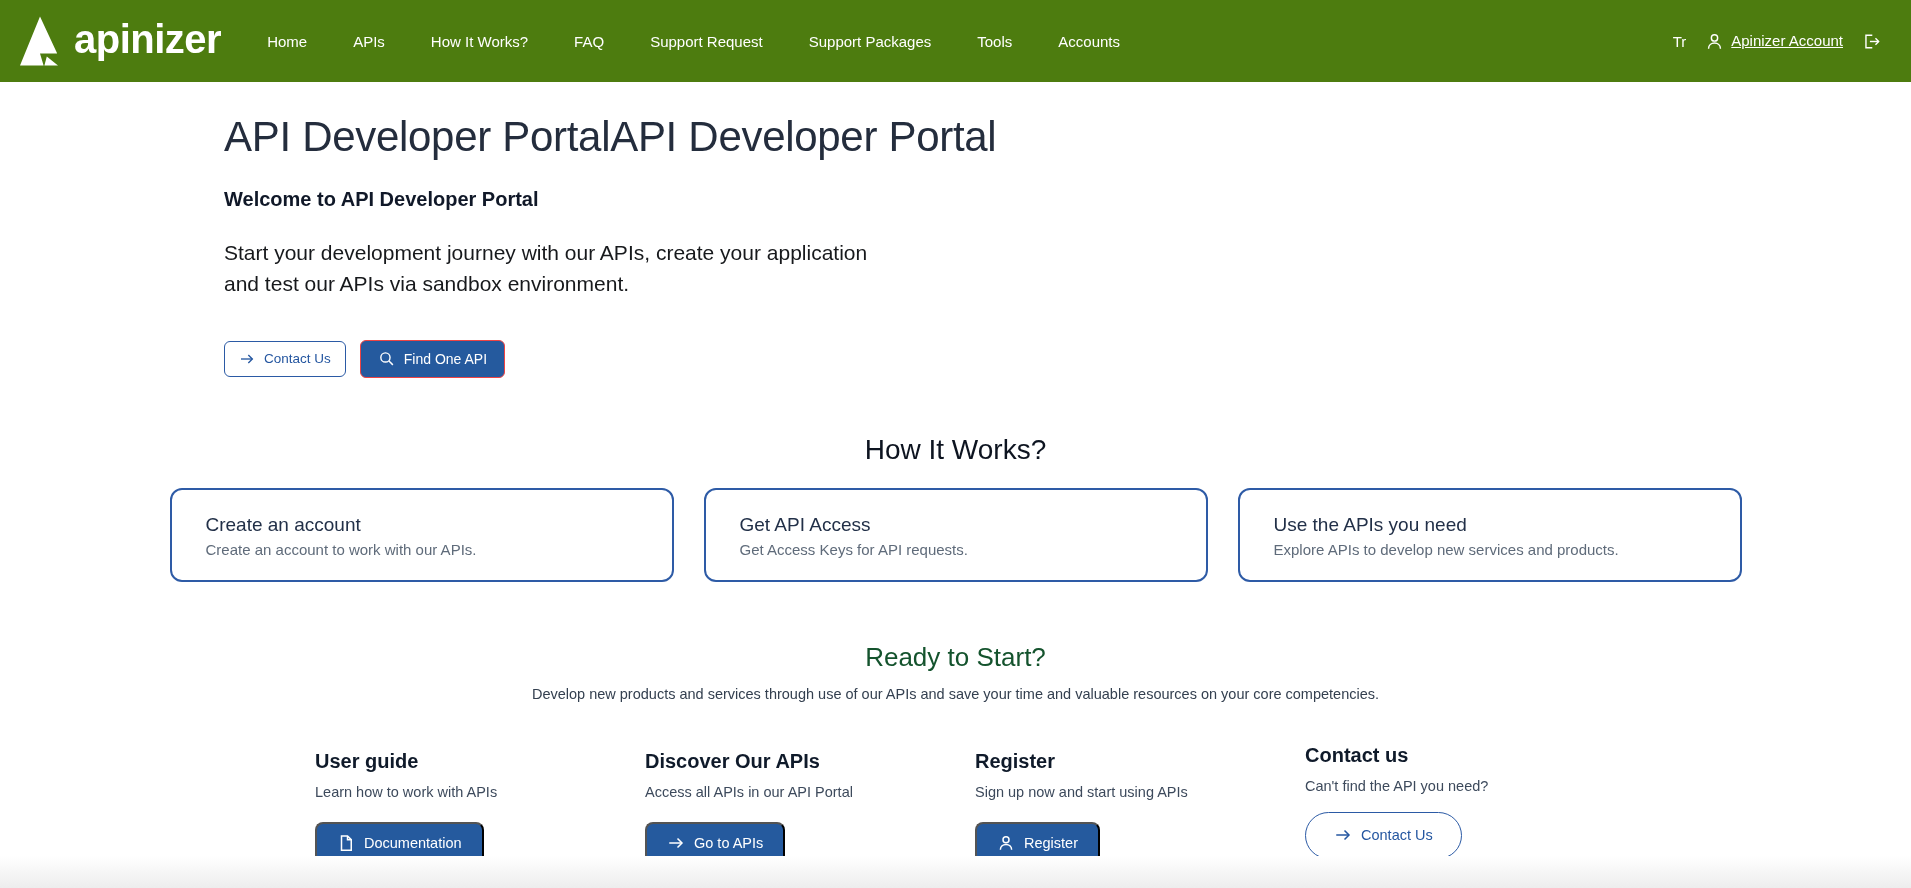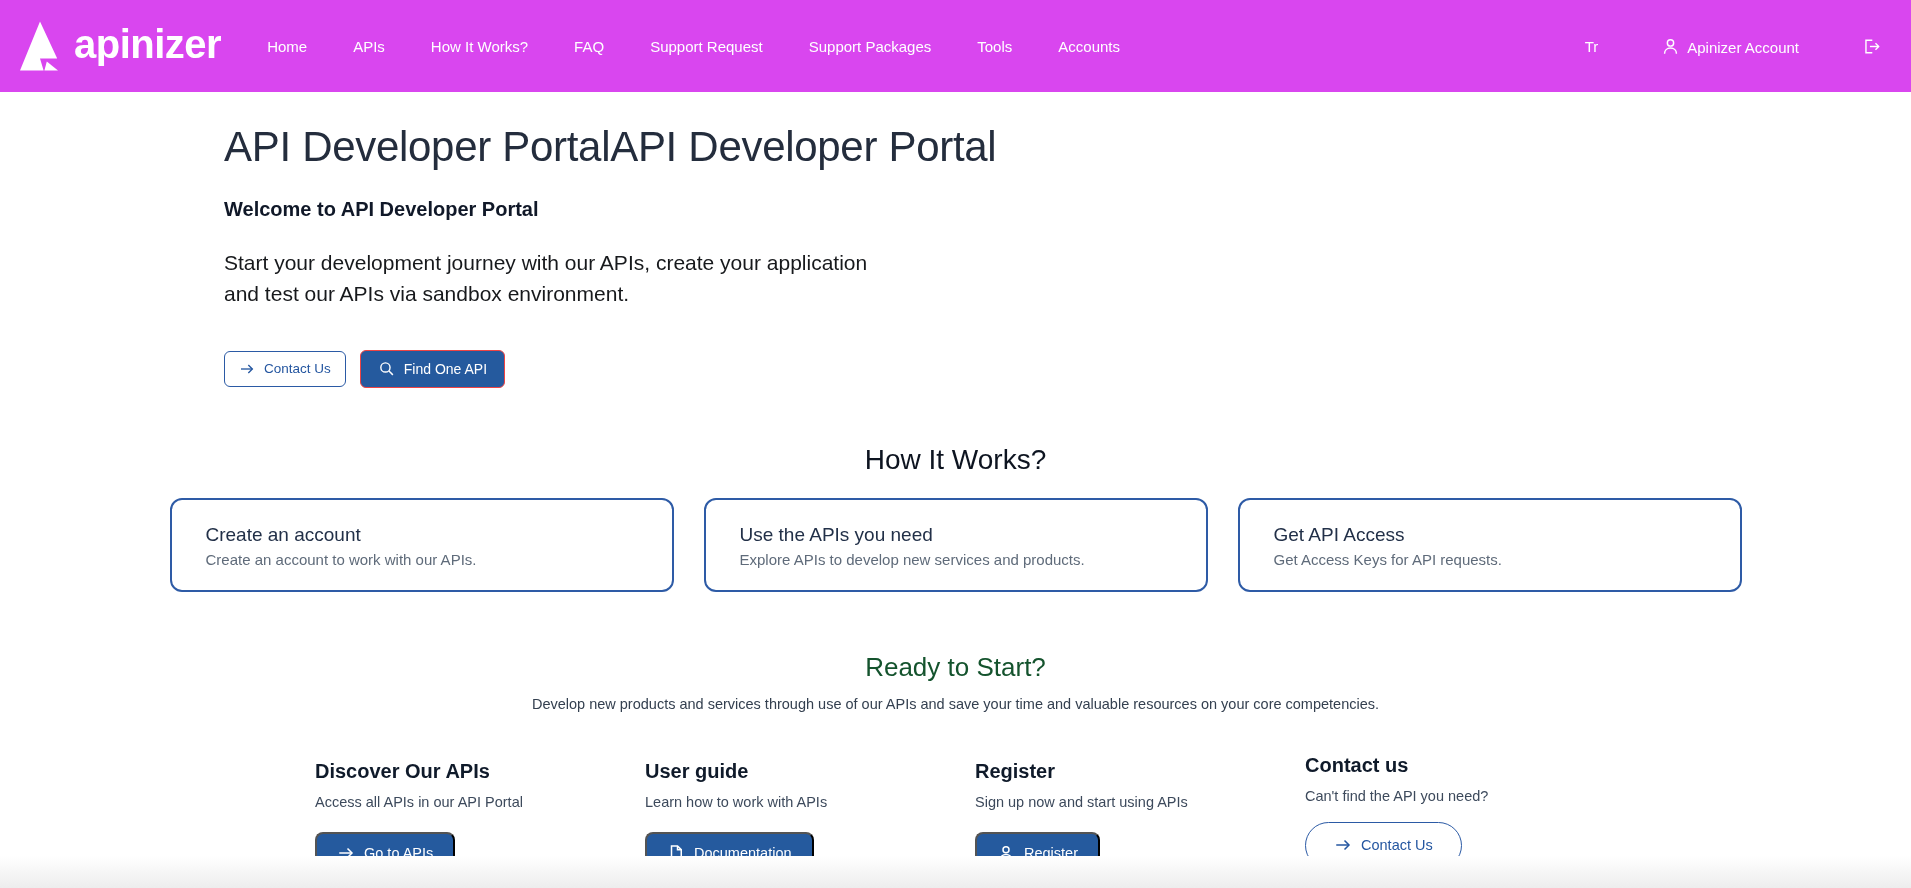--- a/index.html
+++ b/index.html
@@ -1,29 +1,29 @@
 <!DOCTYPE html>
 <html><head>
 <meta charset="utf-8">
 <style>
   * { margin:0; padding:0; box-sizing:border-box; }
   html,body { width:1911px; height:888px; overflow:hidden; background:#ffffff;
     font-family:"Liberation Sans","DejaVu Sans",sans-serif; }
   body { position:relative; }
 
   
-  .navbar { height:92px; background:#d946ef; display:flex; align-items:center; padding:0 30px 0 16px; }
+  .navbar { height:82px; background:#4d7c0f; display:flex; align-items:center; padding:0 30px 0 16px; }
   .logo { display:flex; align-items:center; gap:10px; cursor:pointer; }
   .logo svg { width:48px; height:52px; }
   .logo-text { color:#ffffff; font-size:40px; font-weight:700; letter-spacing:-0.5px; line-height:1; padding-bottom:4px; }
   .nav-links { display:flex; align-items:center; gap:46px; margin-left:46px;justify-content:flex-end; }
   .nav-link { color:#ffffff; font-size:15px; cursor:pointer; white-space:nowrap; }
-  .nav-right { margin-left:auto; display:flex; align-items:center; gap:63px; }
+  .nav-right { margin-left:auto; display:flex; align-items:center; gap:19px; }
   .nav-lang { color:#ffffff; font-size:15px; cursor:pointer; }
-  .nav-account { display:flex; align-items:flex-end; gap:7px; color:#ffffff; font-size:15px; cursor:pointer; }
+  .nav-account { display:flex; align-items:flex-start; gap:7px; color:#ffffff; font-size:15px; cursor:pointer;text-decoration:underline; }
   .nav-account svg, .nav-logout svg { width:19px; height:19px; stroke:#ffffff; fill:none; stroke-width:1.8; }
   .nav-logout { cursor:pointer; display:flex; align-items:center; }
 
   
   .hero { padding:30px 8px 0 224px; }
   .hero-title { font-size:42px; font-weight:400; color:#242d3d; letter-spacing:-0.3px; line-height:1.2; }
   .hero-welcome { margin-top:26px; font-size:20px; font-weight:700; color:#101828; }
   .hero-desc { margin-top:26px; font-size:21px; line-height:1.48; color:#17191c; width:650px; }
   .hero-buttons { margin-top:40px; display:flex; align-items:center; gap:14px; }
   .btn { display:inline-flex; align-items:center; gap:9px; border-radius:6px; cursor:pointer; white-space:nowrap; }
@@ -120,56 +120,56 @@
 </section>
 
 <section>
   <h2 class="hiw-title">How It Works?</h2>
   <div class="hiw-cards">
     <div class="hiw-card">
       <div class="hiw-card-title">Create an account</div>
       <div class="hiw-card-desc">Create an account to work with our APIs.</div>
     </div>
     <div class="hiw-card">
+      <div class="hiw-card-title">Get API Access</div>
+      <div class="hiw-card-desc">Get Access Keys for API requests.</div>
+    </div>
+    <div class="hiw-card">
       <div class="hiw-card-title">Use the APIs you need</div>
       <div class="hiw-card-desc">Explore APIs to develop new services and products.</div>
-    </div>
-    <div class="hiw-card">
-      <div class="hiw-card-title">Get API Access</div>
-      <div class="hiw-card-desc">Get Access Keys for API requests.</div>
     </div>
   </div>
 </section>
 
 <section>
   <h2 class="ready-title">Ready to Start?</h2>
   <p class="ready-subtitle">Develop new products and services through use of our APIs and save your time and valuable resources on your core competencies.</p>
   <div class="ready-grid">
 
     <div class="ready-col">
+      <div class="ready-col-title">User guide</div>
+      <div class="ready-col-desc">Learn how to work with APIs</div>
+      <button class="btn btn-filled-md">
+        <svg viewBox="0 0 24 24">
+          <path d="M6 2.5 H14 L19 7.5 V21.5 H6 Z"></path>
+            <path d="M14 2.5 V7.5 H19"></path>
+        </svg>
+        <span>Documentation</span>
+      </button>
+    </div>
+
+    <div class="ready-col">
       <div class="ready-col-title">Discover Our APIs</div>
       <div class="ready-col-desc">Access all APIs in our API Portal</div>
       <button class="btn btn-filled-md">
         <svg viewBox="0 0 24 24">
           <path d="M3 12 H20"></path>
             <path d="M14 6 L20 12 L14 18"></path>
         </svg>
         <span>Go to APIs</span>
-      </button>
-    </div>
-
-    <div class="ready-col">
-      <div class="ready-col-title">User guide</div>
-      <div class="ready-col-desc">Learn how to work with APIs</div>
-      <button class="btn btn-filled-md">
-        <svg viewBox="0 0 24 24">
-          <path d="M6 2.5 H14 L19 7.5 V21.5 H6 Z"></path>
-            <path d="M14 2.5 V7.5 H19"></path>
-        </svg>
-        <span>Documentation</span>
       </button>
     </div>
 
     <div class="ready-col">
       <div class="ready-col-title">Register</div>
       <div class="ready-col-desc">Sign up now and start using APIs</div>
       <button class="btn btn-filled-md">
         <svg viewBox="0 0 24 24">
           <circle cx="12" cy="7.5" r="4"></circle>
             <path d="M4.5 21 c0-4.5 3.4-7 7.5-7 s7.5 2.5 7.5 7"></path>

